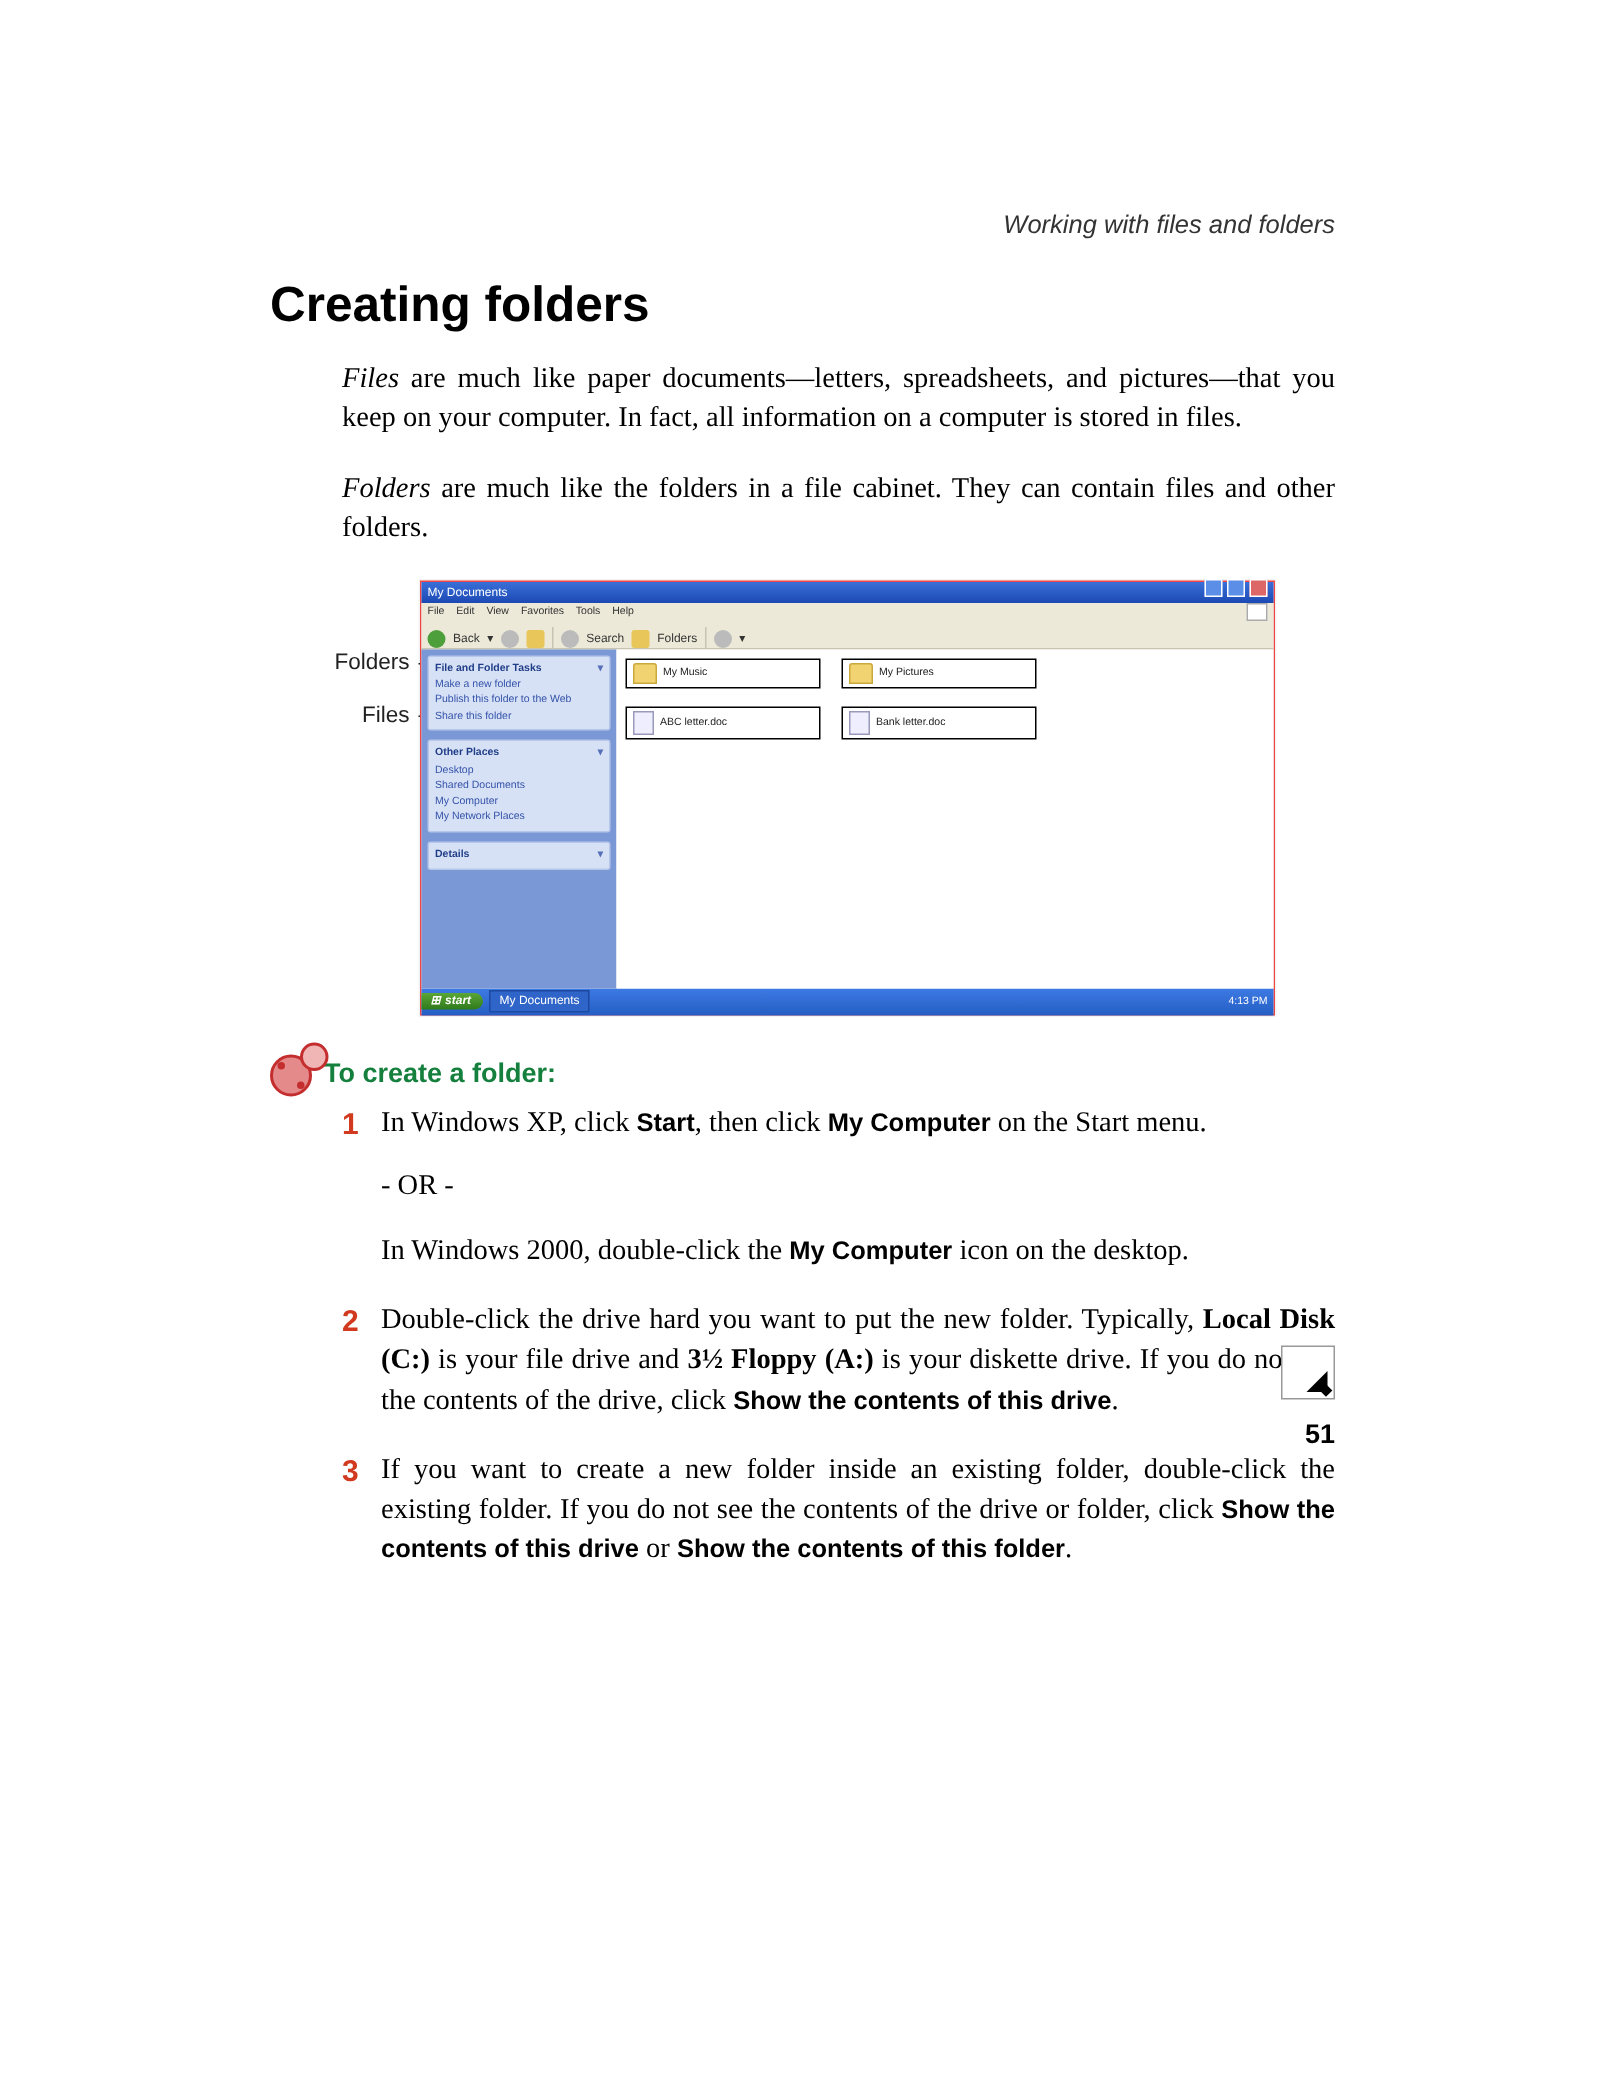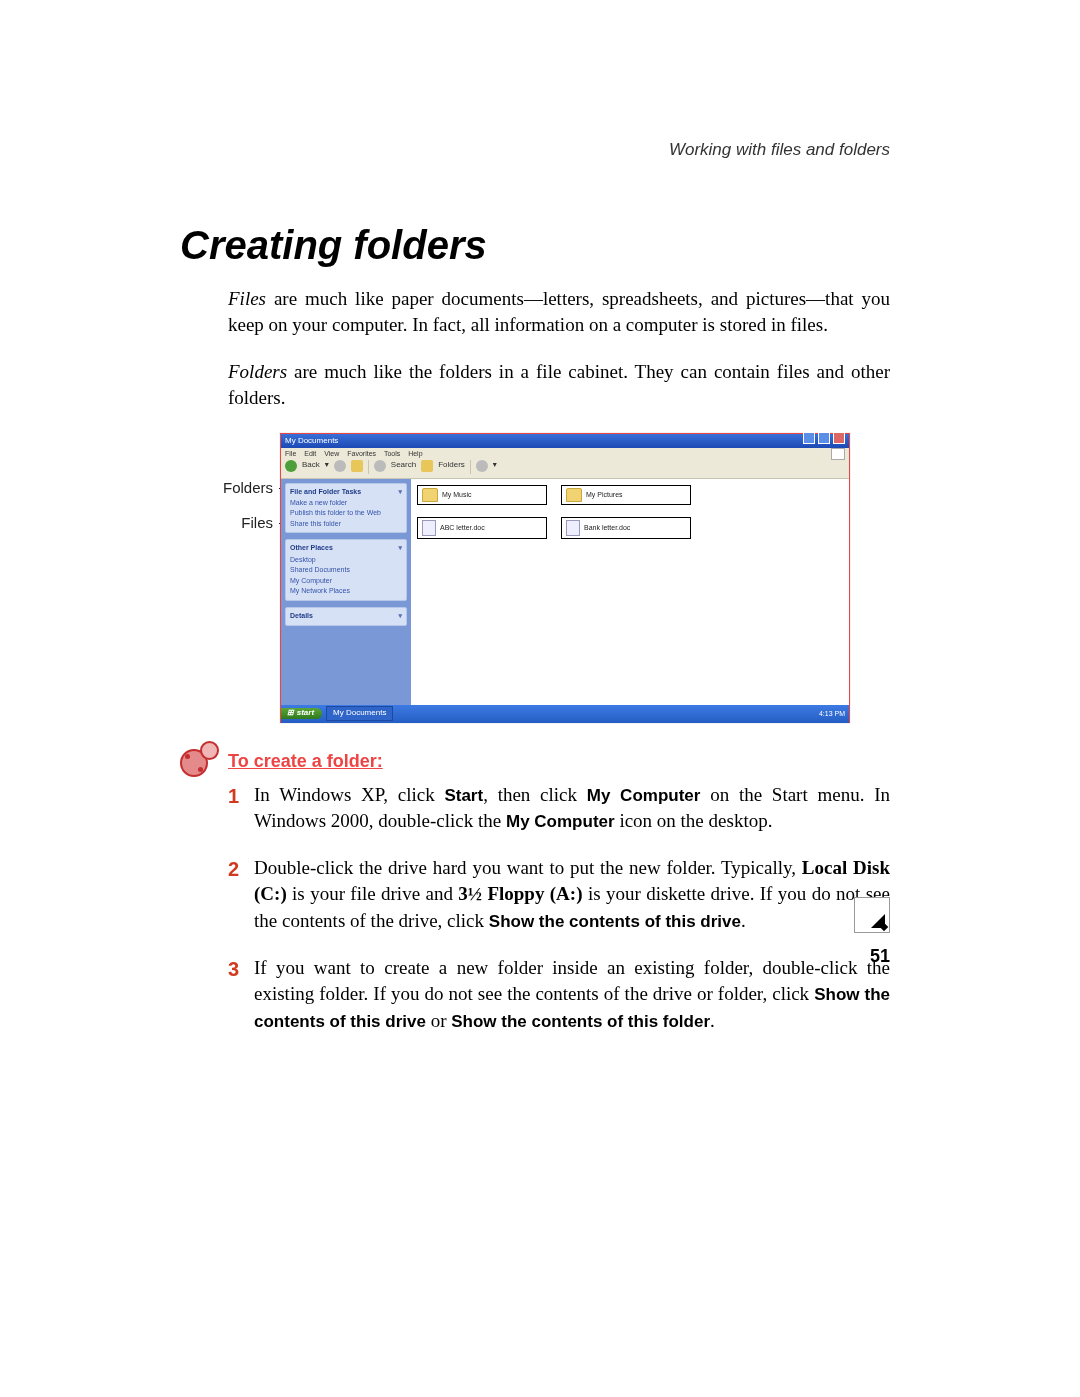--- a/index.html
+++ b/index.html
@@ -20,23 +20,22 @@
     top: 140px;
     right: 190px;
     font-family: Arial, Helvetica, sans-serif;
     font-style: italic;
     font-size: 17px;
     color: #333;
   }
   h1.section-title {
     font-family: Arial, Helvetica, sans-serif;
     font-weight: 700;
-    font-size: 40px;
-    margin: 83px 0 18px 0;
-    font-style: italic;
+    font-size: 33px;
+    margin: 44px 0 18px 0;
   }
   .body-col {
     margin-left: 48px;
     font-size: 19px;
     line-height: 1.35;
     text-align: justify;
   }
   .body-col p { margin: 0 0 22px 0; }
   .body-col em.term { font-style: italic; }
 
@@ -94,21 +93,21 @@
   .xp-titlebar .btns span.max{background:#5b8ee6;}
   .xp-menubar{
     height:12px;background:#ece9d8;font-size:7px;color:#333;
     padding:0 4px;line-height:12px;
     display:flex;justify-content:space-between;
   }
   .xp-menubar .menus span{margin-right:6px;}
   .xp-menubar .logo{width:12px;height:10px;background:#fff;border:1px solid #aaa;}
   .xp-toolbar{
     height:18px;background:#ece9d8;border-bottom:1px solid #c8c4b4;
-    font-size:8px;color:#333;display:flex;align-items:flex-start;padding:0 4px;gap:5px;
+    font-size:8px;color:#333;display:flex;align-items:flex-end;padding:0 4px;gap:5px;
   }
   .xp-toolbar .ticon{width:12px;height:12px;border-radius:50%;background:#4c9f3a;display:inline-block;}
   .xp-toolbar .ticon.grey{background:#bbb;}
   .xp-toolbar .ticon.yel{background:#e8c659;border-radius:2px;}
   .xp-toolbar .vsep{width:1px;height:14px;background:#c8c4b4;}
   .xp-body{display:flex;height:226px;}
   .xp-side{
     width:130px;background:#7a97d6;padding:4px;box-sizing:border-box;
     display:flex;flex-direction:column;gap:6px;
   }
@@ -148,22 +147,22 @@
   .gears {
     position: absolute; left: 0; top: -10px; width: 38px; height: 34px;
   }
   .gear{position:absolute;border-radius:50%;}
   .gear.big{width:24px;height:24px;background:#e48a8a;border:2px solid #c42e2e;left:0;top:8px;}
   .gear.big::before,.gear.big::after{content:"";position:absolute;background:#c42e2e;border-radius:50%;}
   .gear.big::before{width:5px;height:5px;left:3px;top:3px;}
   .gear.big::after{width:5px;height:5px;right:3px;bottom:3px;}
   .gear.sm{width:15px;height:15px;background:#f0b5b5;border:2px solid #c42e2e;left:20px;top:0;}
   .proc-title{
-    margin-left:48px;font-family:Arial,Helvetica,sans-serif;
-    font-weight:700;color:#ef4444;font-size:18px;text-decoration:underline;
+    margin-left:36px;font-family:Arial,Helvetica,sans-serif;
+    font-weight:700;color:#15803d;font-size:18px;
   }
   ol.steps{
     list-style:none;margin:10px 0 0 48px;padding:0;
     font-size:19px;line-height:1.4;text-align:justify;
   }
   ol.steps > li{
     position:relative;padding-left:26px;margin-bottom:20px;
   }
   ol.steps > li > .num{
     position:absolute;left:0;top:0;
@@ -310,20 +309,21 @@
     <div class="gears">
       <span class="gear big"></span>
         <span class="gear sm"></span>
     </div>
     <div class="proc-title">To create a folder:</div>
 
     <ol class="steps">
       <li>
         <span class="num">1</span>
         <span>In Windows XP, click </span><span class="ui">Start</span><span>, then click </span><span class="ui">My Computer</span><span> on the Start menu.</span>
+        <div class="or-sep">- OR -</div>
         <span>In Windows 2000, double-click the </span><span class="ui">My Computer</span><span> icon on the desktop.</span>
       </li>
       <li>
         <span class="num">2</span>
         <span>Double-click the drive hard you want to put the new folder. Typically, </span><strong class="serif">Local Disk (C:)</strong><span> is your file drive and </span><strong class="serif">3½ Floppy (A:)</strong><span> is your diskette drive. If you do not see the contents of the drive, click </span><span class="ui">Show the contents of this drive</span><span>.</span>
       </li>
       <li>
         <span class="num">3</span>
         <span>If you want to create a new folder inside an existing folder, double-click the existing folder. If you do not see the contents of the drive or folder, click </span><span class="ui">Show the contents of this drive</span><span> or </span><span class="ui">Show the contents of this folder</span><span>.</span>
       </li>

